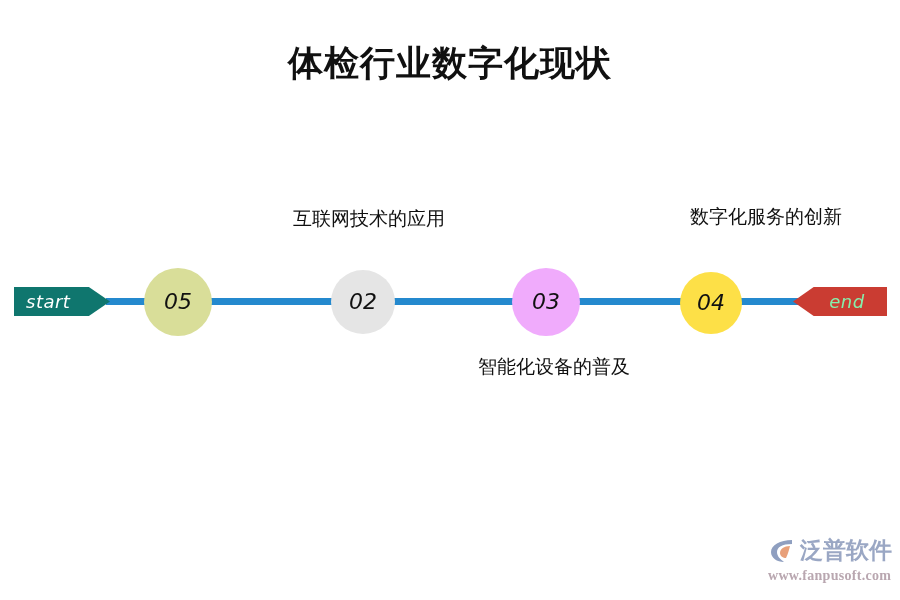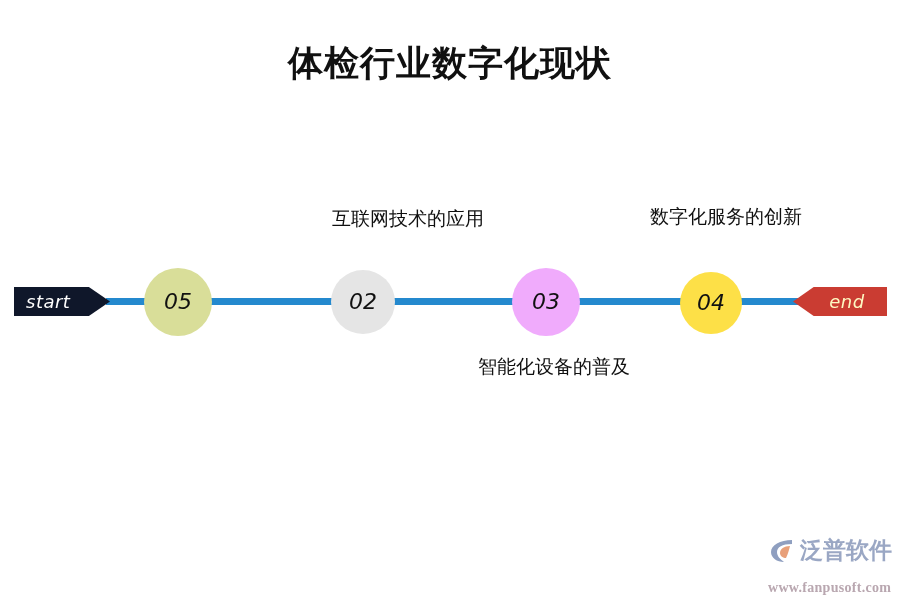--- a/index.html
+++ b/index.html
@@ -50,21 +50,21 @@
   
   .start-banner {
     position: absolute;
     left: 14px;
     top: 287px;
     width: 96px;
     height: 29px;
     background: #8ab councils;
   }
   .start-banner {
-    background: #0f172a;
+    background: #0f766e;
     -webkit-clip-path: polygon(0 0, 78% 0, 100% 50%, 78% 100%, 0 100%);
     clip-path: polygon(0 0, 78% 0, 100% 50%, 78% 100%, 0 100%);
     display: flex;
     align-items: center;
     justify-content: flex-start;
   }
   .start-banner .banner-label {
     font-family: "DejaVu Sans", sans-serif;
     font-style: italic;
     font-size: 18px;
@@ -87,21 +87,21 @@
     clip-path: polygon(22% 0, 100% 0, 100% 100%, 22% 100%, 0 50%);
     display: flex;
     align-items: center;
     justify-content: center;
   }
   .end-banner .banner-label {
     font-family: "DejaVu Sans", sans-serif;
     font-style: italic;
     font-size: 18px;
     font-weight: 400;
-    color: #fef9c3;
+    color: #86efac;
     padding-left: 14px;
     letter-spacing: 0.5px;
     line-height: 29px;
   }
 
   
   .node {
     position: absolute;
     border-radius: 50%;
     display: flex;
@@ -135,34 +135,34 @@
   #caption-1 {
     left: 93px;
     top: 345px;
     width: 180px;
     text-align: center;
   }
   #caption-2 {
     left: 293px;
     top: 204px;
     width: 230px;
-    text-align: center;
+    text-align: left;
     white-space: nowrap;
   }
   #caption-3 {
     left: 478px;
     top: 352px;
     width: 200px;
     text-align: left;
   }
   #caption-4 {
     left: 650px;
     top: 202px;
     width: 232px;
-    text-align: left;
+    text-align: center;
     white-space: nowrap;
   }
 
   
   .watermark {
     position: absolute;
     left: 768px;
     top: 536px;
     width: 126px;
     height: 48px;
@@ -186,21 +186,21 @@
     line-height: 28px;
     margin-left: 2px;
     white-space: nowrap;
   }
   .watermark .wm-url {
     font-family: "Liberation Serif", "DejaVu Serif", serif;
     font-size: 14px;
     font-weight: 700;
     color: #b9a7b0;
     line-height: 17px;
-    margin-top: 13px;
+    margin-top: 1px;
     white-space: nowrap;
     letter-spacing: 0.3px;
   }
 </style>
 </head>
 <body>
 
 <div id="canvas">
 
   <div class="page-title">体检行业数字化现状</div>

